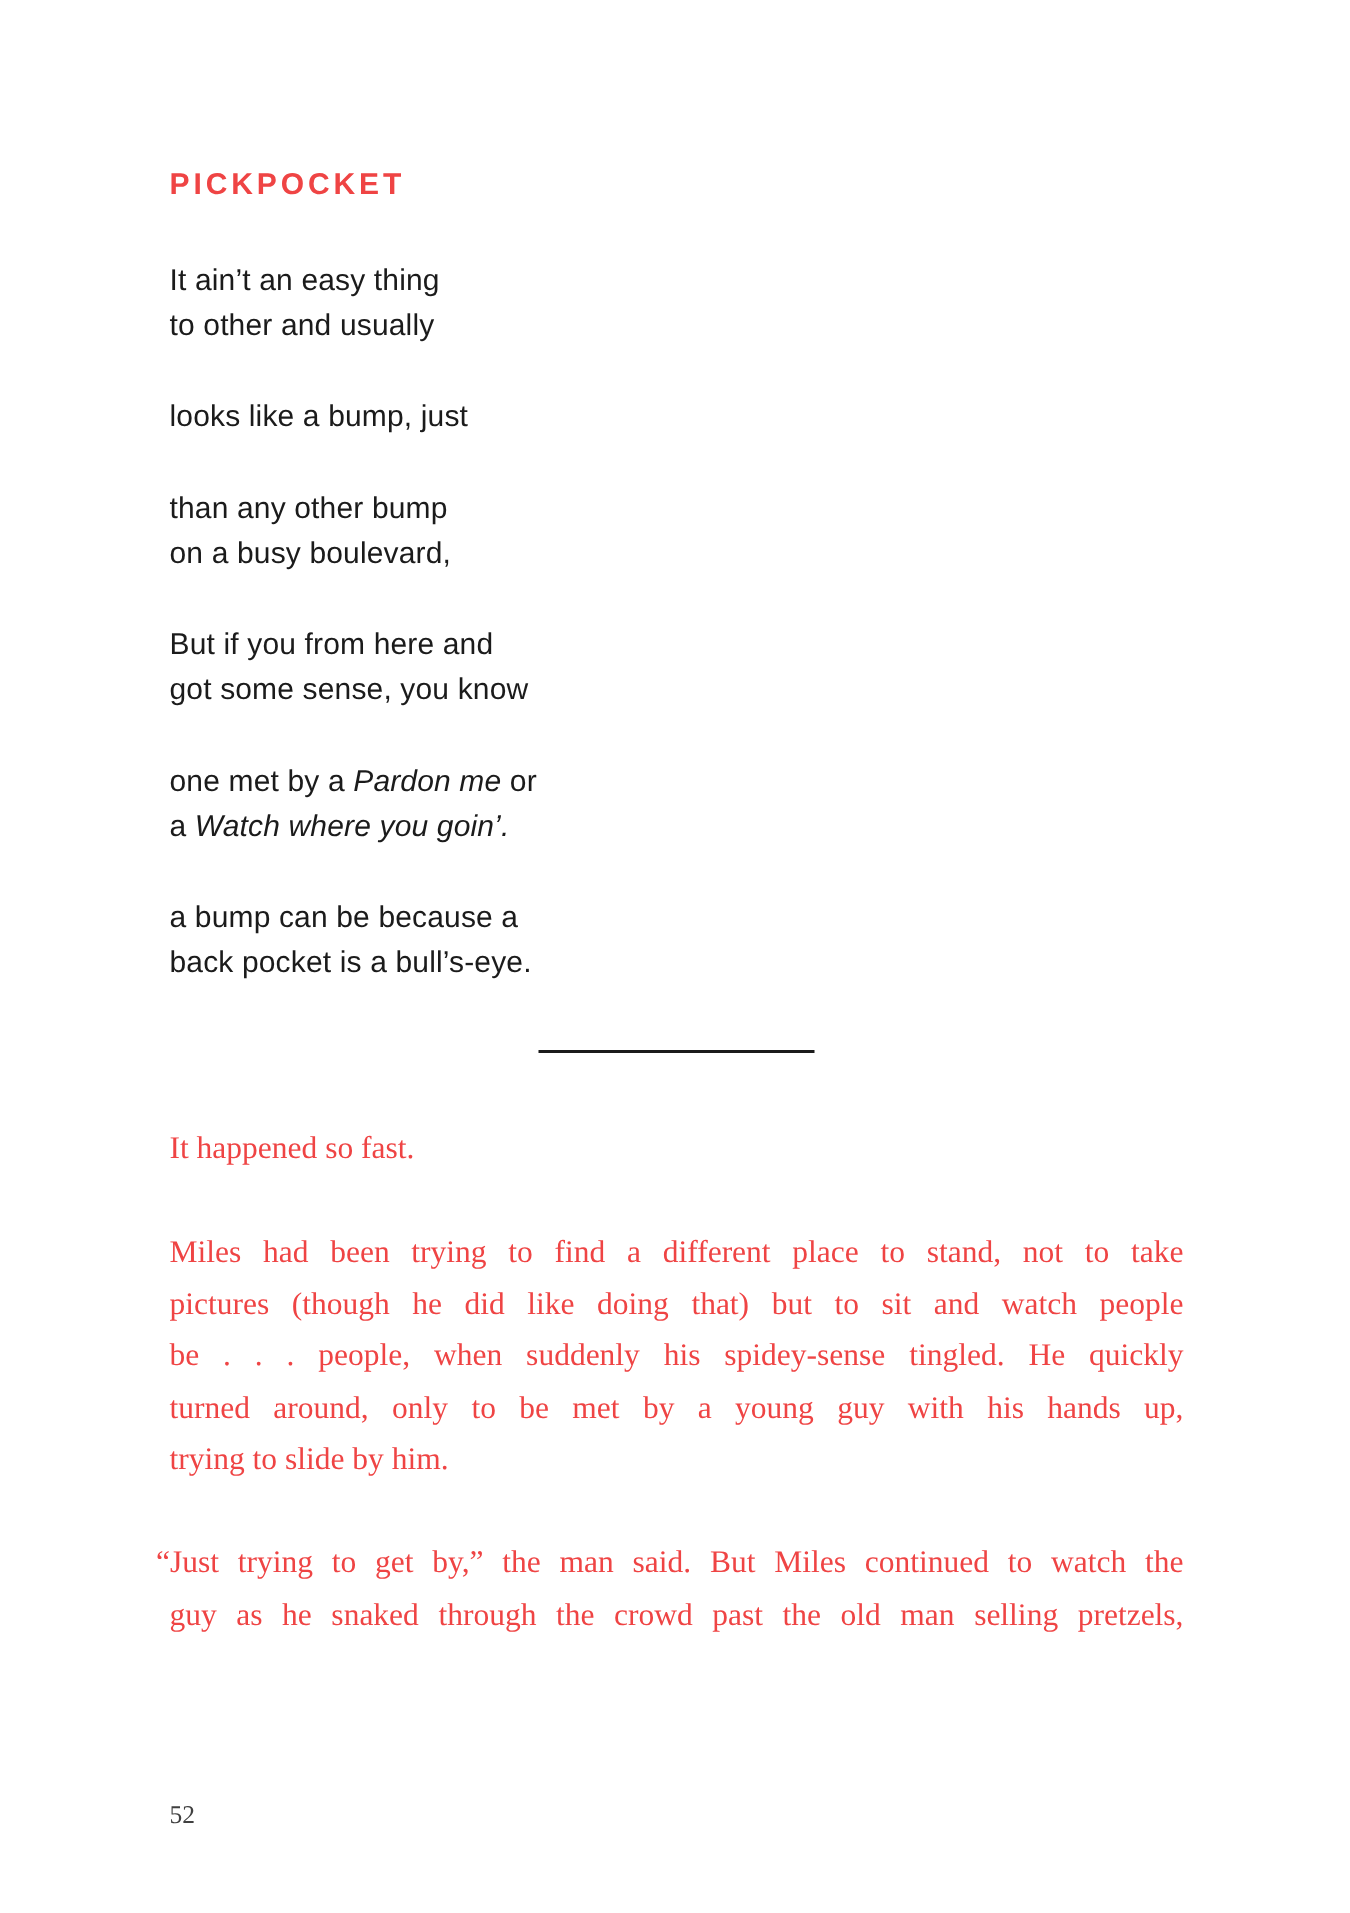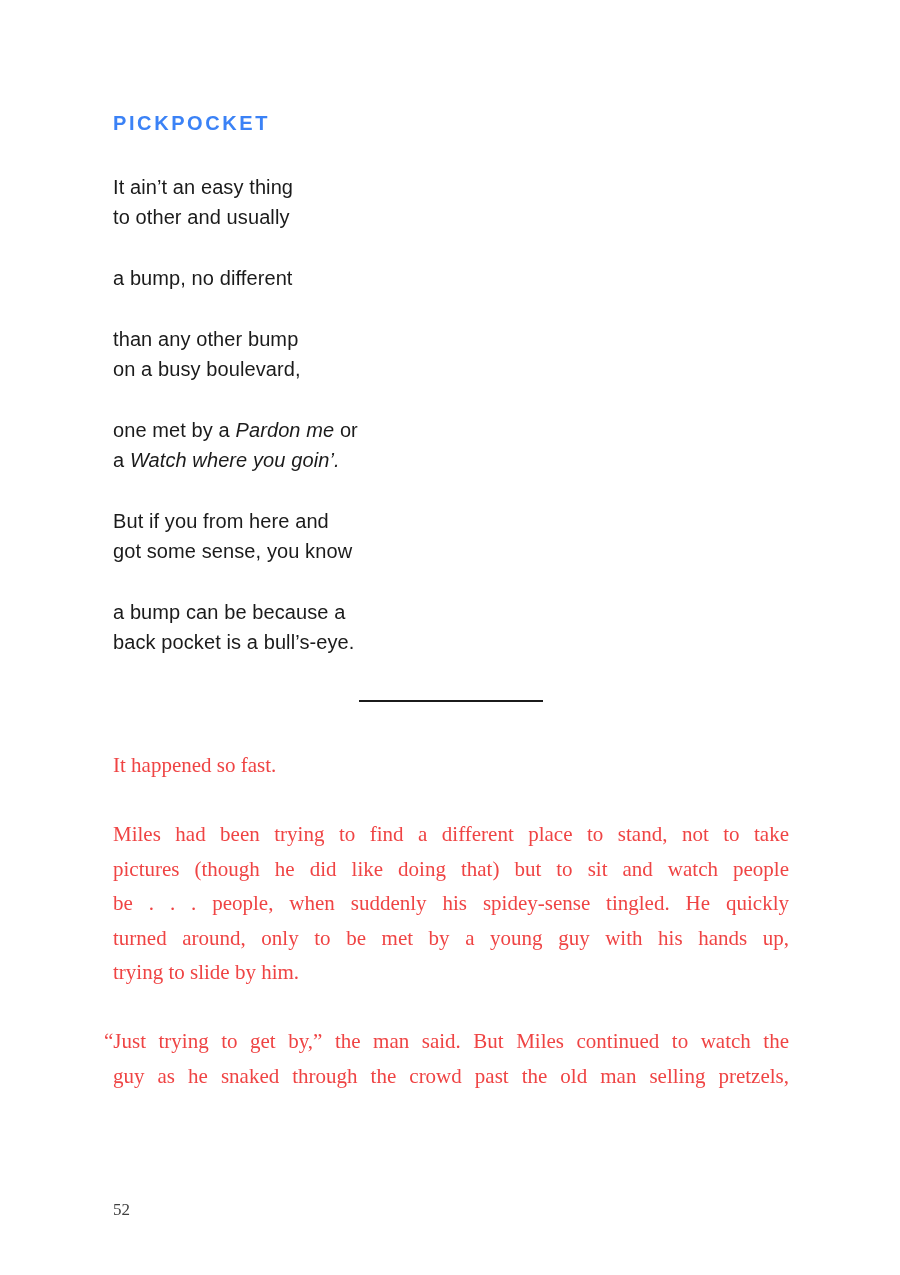--- a/index.html
+++ b/index.html
@@ -21,21 +21,21 @@
     top: 0;
     width: 676px;
   }
   .title {
     margin-top: 110px;
     font-family: "Liberation Sans", sans-serif;
     font-weight: 700;
     font-size: 20px;
     line-height: 26px;
     letter-spacing: 2.6px;
-    color: #3b82f6;
+    color: #ef4444;
   }
   .poem {
     margin-top: 36px;
     font-family: "Liberation Sans", sans-serif;
     font-size: 20px;
     line-height: 30px;
     letter-spacing: 0.1px;
   }
   .stanza { margin: 0 0 31px 0; }
   .stanza:last-child { margin-bottom: 0; }
@@ -76,33 +76,33 @@
   <div class="content">
 
     <div class="title">PICKPOCKET</div>
 
     <div class="poem">
       <div class="stanza">
         <div class="pline"><span>It ain’t an easy thing</span></div>
         <div class="pline"><span>to other and usually</span></div>
       </div>
       <div class="stanza">
-        <div class="pline"><span>a bump, no different</span></div>
+        <div class="pline"><span>looks like a bump, just</span></div>
       </div>
       <div class="stanza">
         <div class="pline"><span>than any other bump</span></div>
         <div class="pline"><span>on a busy boulevard,</span></div>
       </div>
       <div class="stanza">
+        <div class="pline"><span>But if you from here and</span></div>
+        <div class="pline"><span>got some sense, you know</span></div>
+      </div>
+      <div class="stanza">
         <div class="pline"><span>one met by a </span><span class="ital">Pardon me</span><span> or</span></div>
         <div class="pline"><span>a </span><span class="ital">Watch where you goin’.</span></div>
-      </div>
-      <div class="stanza">
-        <div class="pline"><span>But if you from here and</span></div>
-        <div class="pline"><span>got some sense, you know</span></div>
       </div>
       <div class="stanza">
         <div class="pline"><span>a bump can be because a</span></div>
         <div class="pline"><span>back pocket is a bull’s-eye.</span></div>
       </div>
     </div>
 
     <div class="divider"></div>
 
     <div class="prose">

